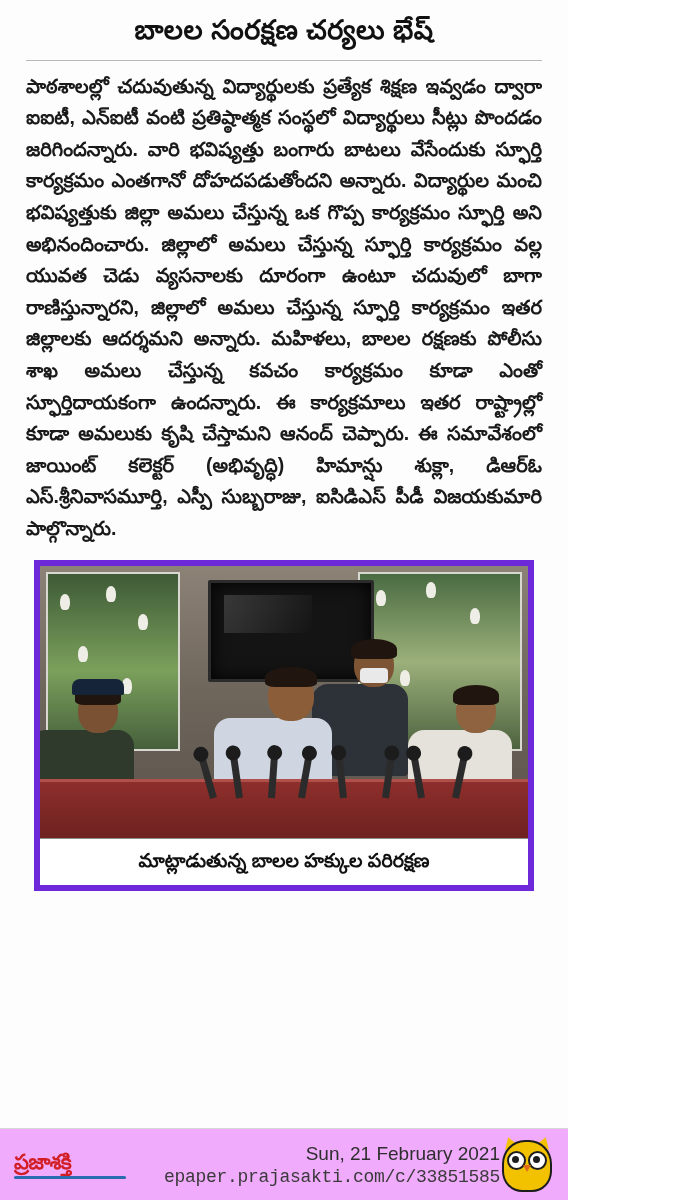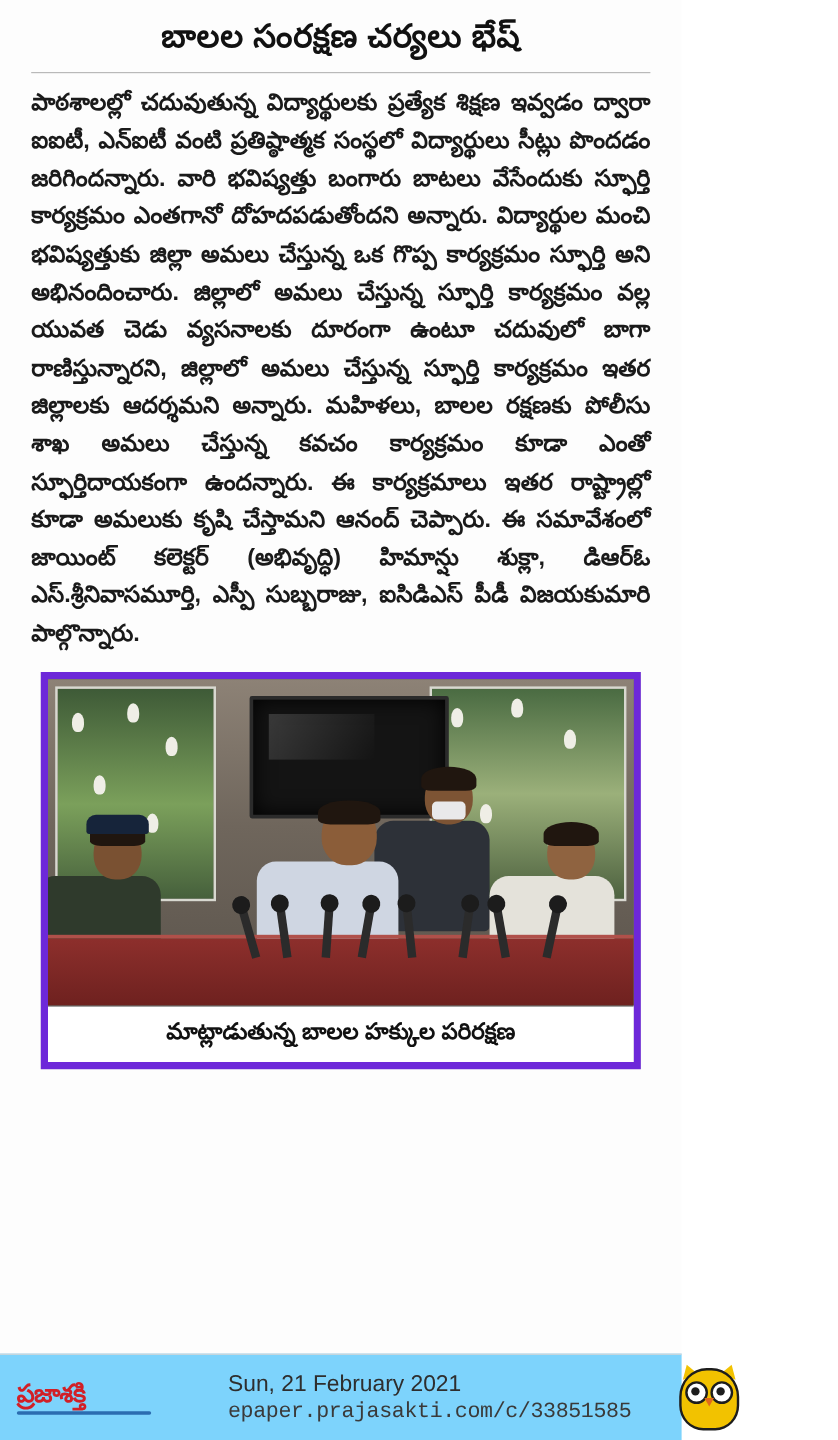--- a/index.html
+++ b/index.html
@@ -177,23 +177,22 @@
     color: #111;
   }
   .footer {
     position: absolute;
     left: 0; right: 0; bottom: 0;
     height: 72px;
     display: flex;
     align-items: center;
     padding: 0 14px;
     box-sizing: border-box;
-    background: #7dd3fc;
+    background: #f0abfc;
     border-top: 1px solid #d6d6d6;
-    gap: 38px;
   }
   .brand {
     width: 132px;
     flex: 0 0 132px;
     font-family: "Liberation Sans", sans-serif;
     font-weight: bold;
     font-size: 21px;
     color: #d21f26;
     line-height: 1;
     letter-spacing: -0.5px;
@@ -202,21 +201,21 @@
   .brand .brand-underline {
     display: block;
     height: 3px;
     width: 112px;
     background: #2b6cb0;
     margin-top: 4px;
     border-radius: 2px;
   }
   .footer-mid {
     flex: 1 1 auto;
-    text-align: left;
+    text-align: right;
     padding-left: 6px;
   }
   .footer-date {
     font-family: "Liberation Sans", sans-serif;
     font-size: 19px;
     color: #2e2e2e;
     margin-bottom: 2px;
   }
   .footer-url {
     font-family: "Liberation Mono", monospace;

